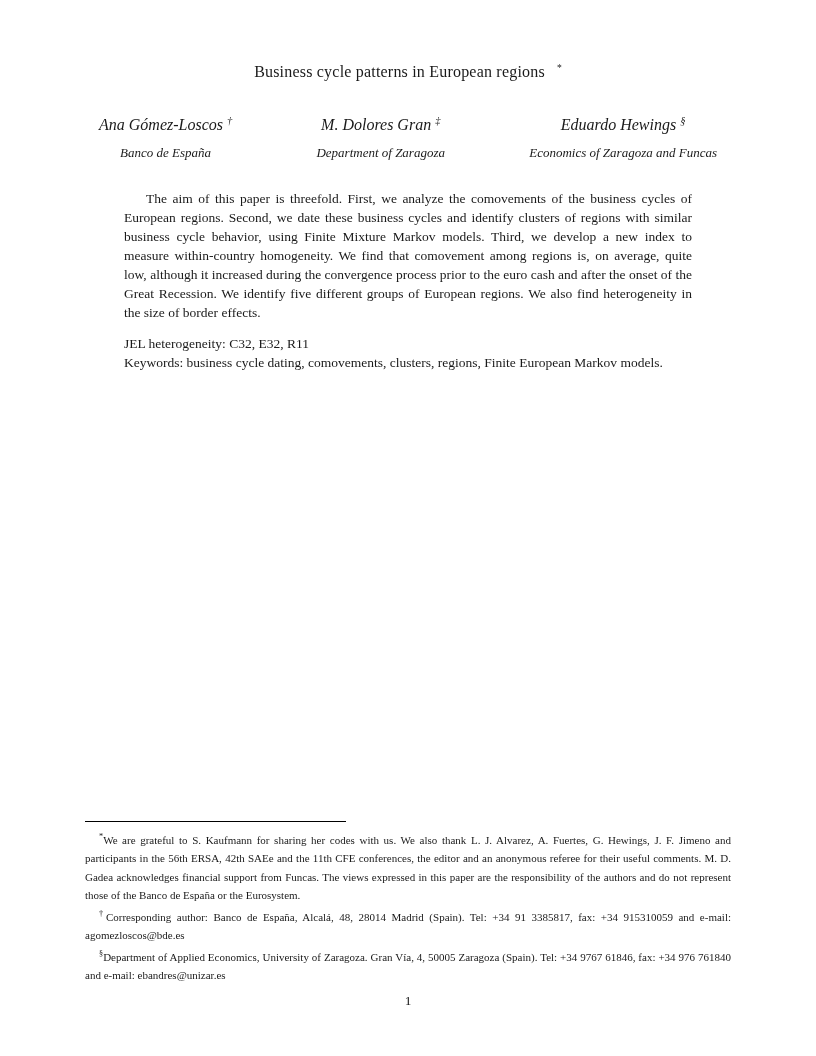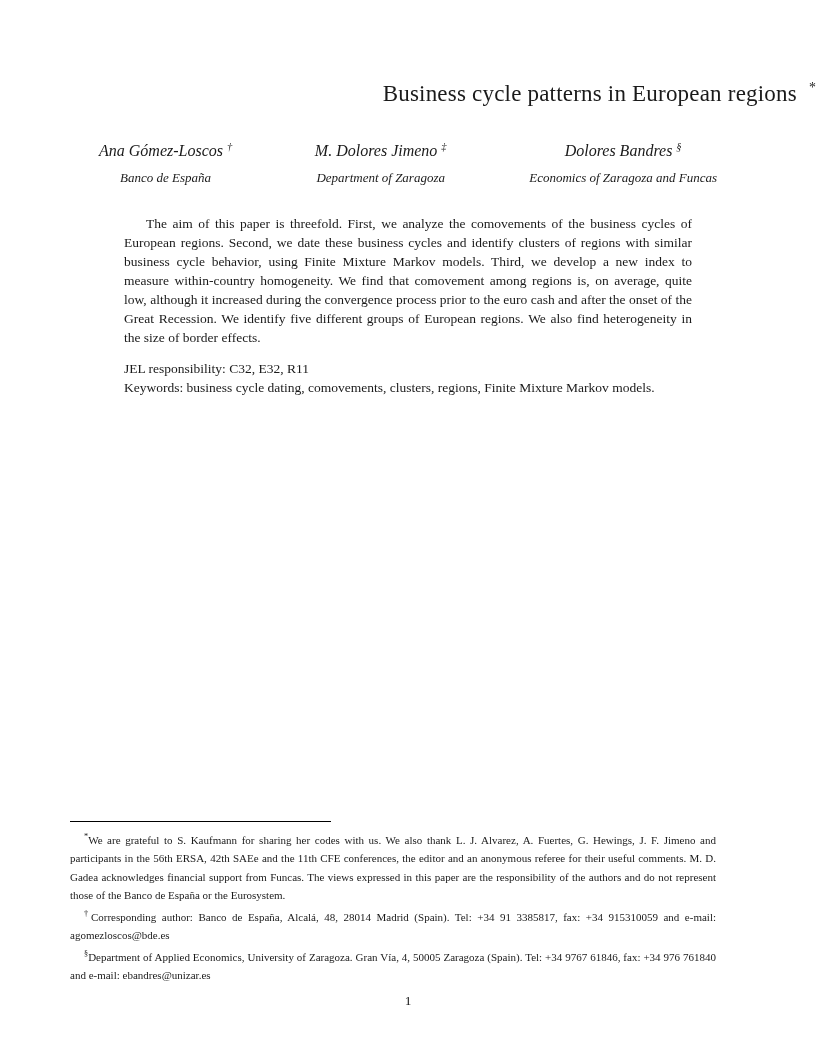--- a/index.html
+++ b/index.html
@@ -12,23 +12,23 @@
     width: 816px;
     height: 1056px;
     margin: 0 auto;
     background: #ffffff;
     color: #1a1a1a;
     font-family: "Liberation Serif", "DejaVu Serif", serif;
     overflow: hidden;
   }
   .title {
     margin: 0;
-    padding-top: 80px;
-    text-align: right;
-    font-size: 23px;
+    padding-top: 62px;
+    text-align: center;
+    font-size: 16px;
     font-weight: normal;
     letter-spacing: 0.2px;
   }
   .title sup {
     font-size: 60%;
     margin-left: 12px;
     vertical-align: super;
   }
   .authors {
     width: 618px;
@@ -70,21 +70,21 @@
     text-align: justify;
     text-indent: 22px;
   }
   .abstract-line {
     font-size: 13.5px;
     line-height: 19px;
     text-align: justify;
   }
   .footnotes {
     position: absolute;
-    left: 70px;
+    left: 85px;
     top: 821px;
     width: 646px;
   }
   .footnote-rule {
     width: 261px;
     height: 0;
     border-top: 1.4px solid #000000;
     margin-bottom: 6px;
   }
   .footnote {
@@ -112,33 +112,33 @@
 <div class="page">
 
   <h1 class="title"><span>Business cycle patterns in European regions</span><sup>*</sup></h1>
 
   <div class="authors">
     <div class="author">
       <div class="author-name"><span>Ana Gómez-Loscos</span><sup>†</sup></div>
       <div class="author-affil">Banco de España</div>
     </div>
     <div class="author">
-      <div class="author-name"><span>M. Dolores Jimeno</span><sup>‡</sup></div>
+      <div class="author-name"><span>M. Dolores Gran</span><sup>‡</sup></div>
       <div class="author-affil">Department of Zaragoza</div>
     </div>
     <div class="author">
-      <div class="author-name"><span>Dolores Bandres</span><sup>§</sup></div>
+      <div class="author-name"><span>Eduardo Hewings</span><sup>§</sup></div>
       <div class="author-affil">Economics of Zaragoza and Funcas</div>
     </div>
   </div>
 
   <div class="abstract">
     <p class="abstract-body">The aim of this paper is threefold. First, we analyze the comovements of the business cycles of European regions. Second, we date these business cycles and identify clusters of regions with similar business cycle behavior, using Finite Mixture Markov models. Third, we develop a new index to measure within-country homogeneity. We find that comovement among regions is, on average, quite low, although it increased during the convergence process prior to the euro cash and after the onset of the Great Recession. We identify five different groups of European regions. We also find heterogeneity in the size of border effects.</p>
-    <div class="abstract-line">JEL responsibility: C32, E32, R11</div>
-    <div class="abstract-line">Keywords: business cycle dating, comovements, clusters, regions, Finite Mixture Markov models.</div>
+    <div class="abstract-line">JEL heterogeneity: C32, E32, R11</div>
+    <div class="abstract-line">Keywords: business cycle dating, comovements, clusters, regions, Finite European Markov models.</div>
   </div>
 
   <div class="footnotes">
     <div class="footnote-rule"></div>
     <p class="footnote"><sup>*</sup><span>We are grateful to S. Kaufmann for sharing her codes with us.  We also thank L. J. Alvarez, A. Fuertes, G. Hewings, J. F. Jimeno and participants in the 56th ERSA, 42th SAEe and the 11th CFE conferences, the editor and an anonymous referee for their useful comments.  M. D. Gadea acknowledges financial support from Funcas.  The views expressed in this paper are the responsibility of the authors and do not represent those of the Banco de España or the Eurosystem.</span></p>
     <p class="footnote"><sup>†</sup><span>Corresponding author:  Banco de España, Alcalá, 48, 28014 Madrid (Spain).  Tel:  +34 91 3385817, fax:  +34 915310059 and e-mail: agomezloscos@bde.es</span></p>
     <p class="footnote"><sup>§</sup><span>Department of Applied Economics, University of Zaragoza. Gran Vía, 4, 50005 Zaragoza (Spain).  Tel:  +34 9767 61846, fax: +34 976 761840 and e-mail: ebandres@unizar.es</span></p>
   </div>
 
   <div class="page-number">1</div>

